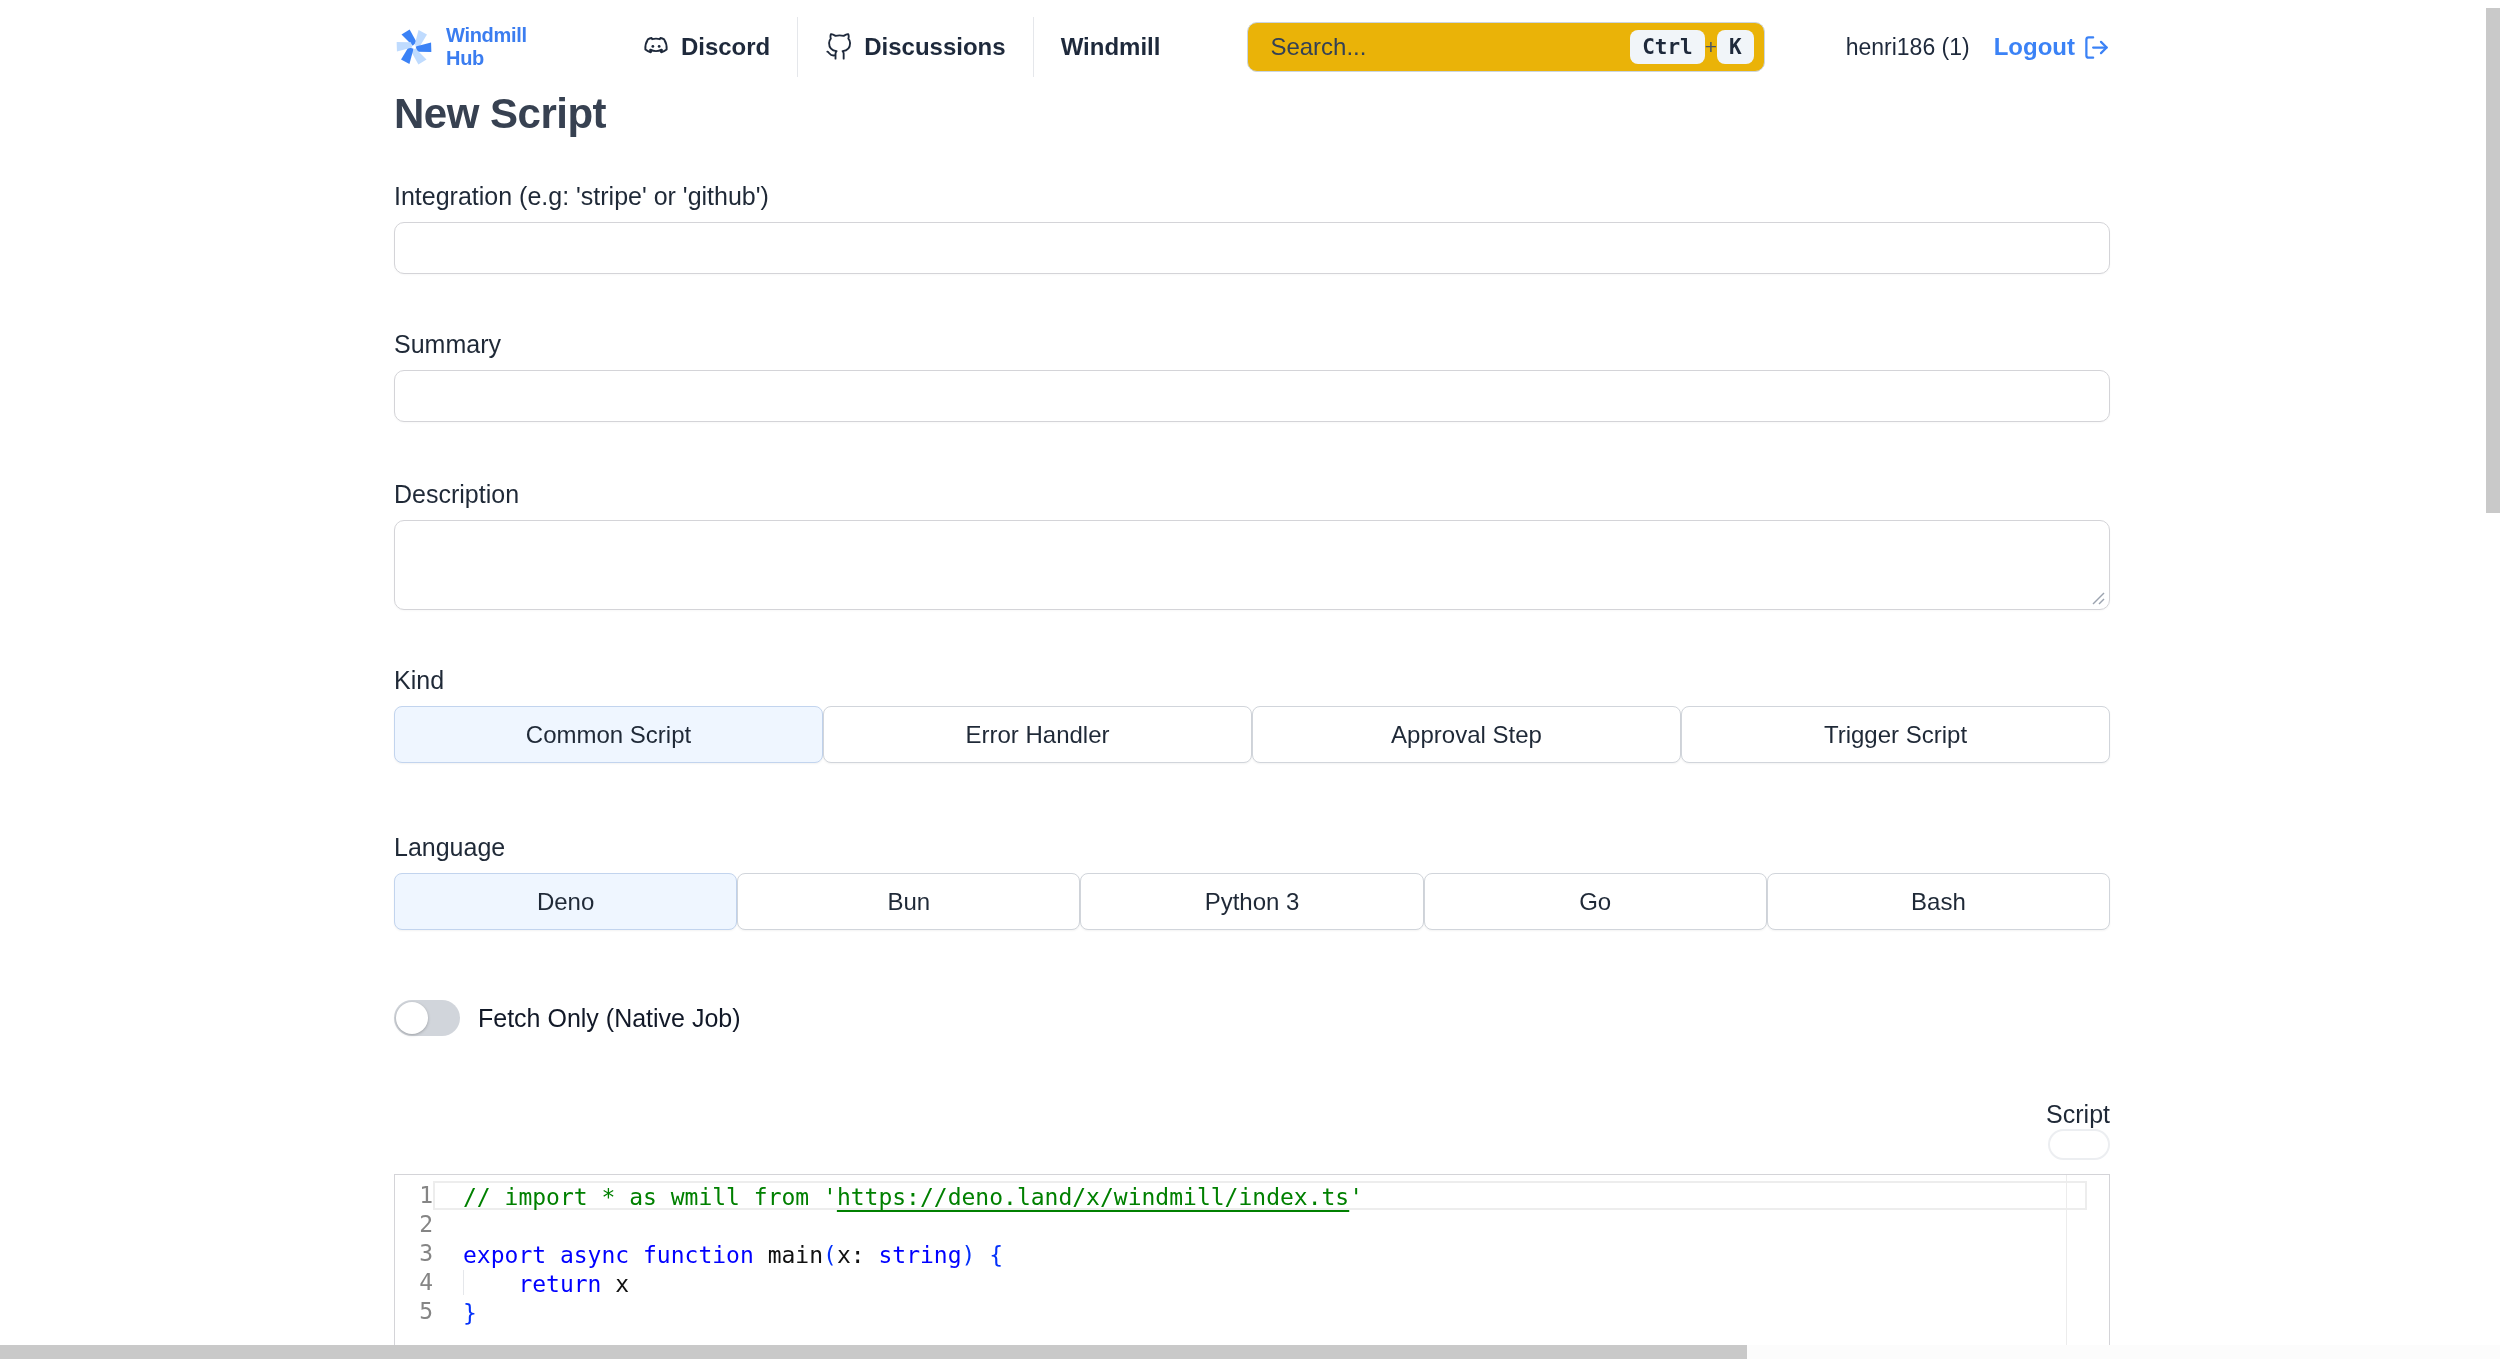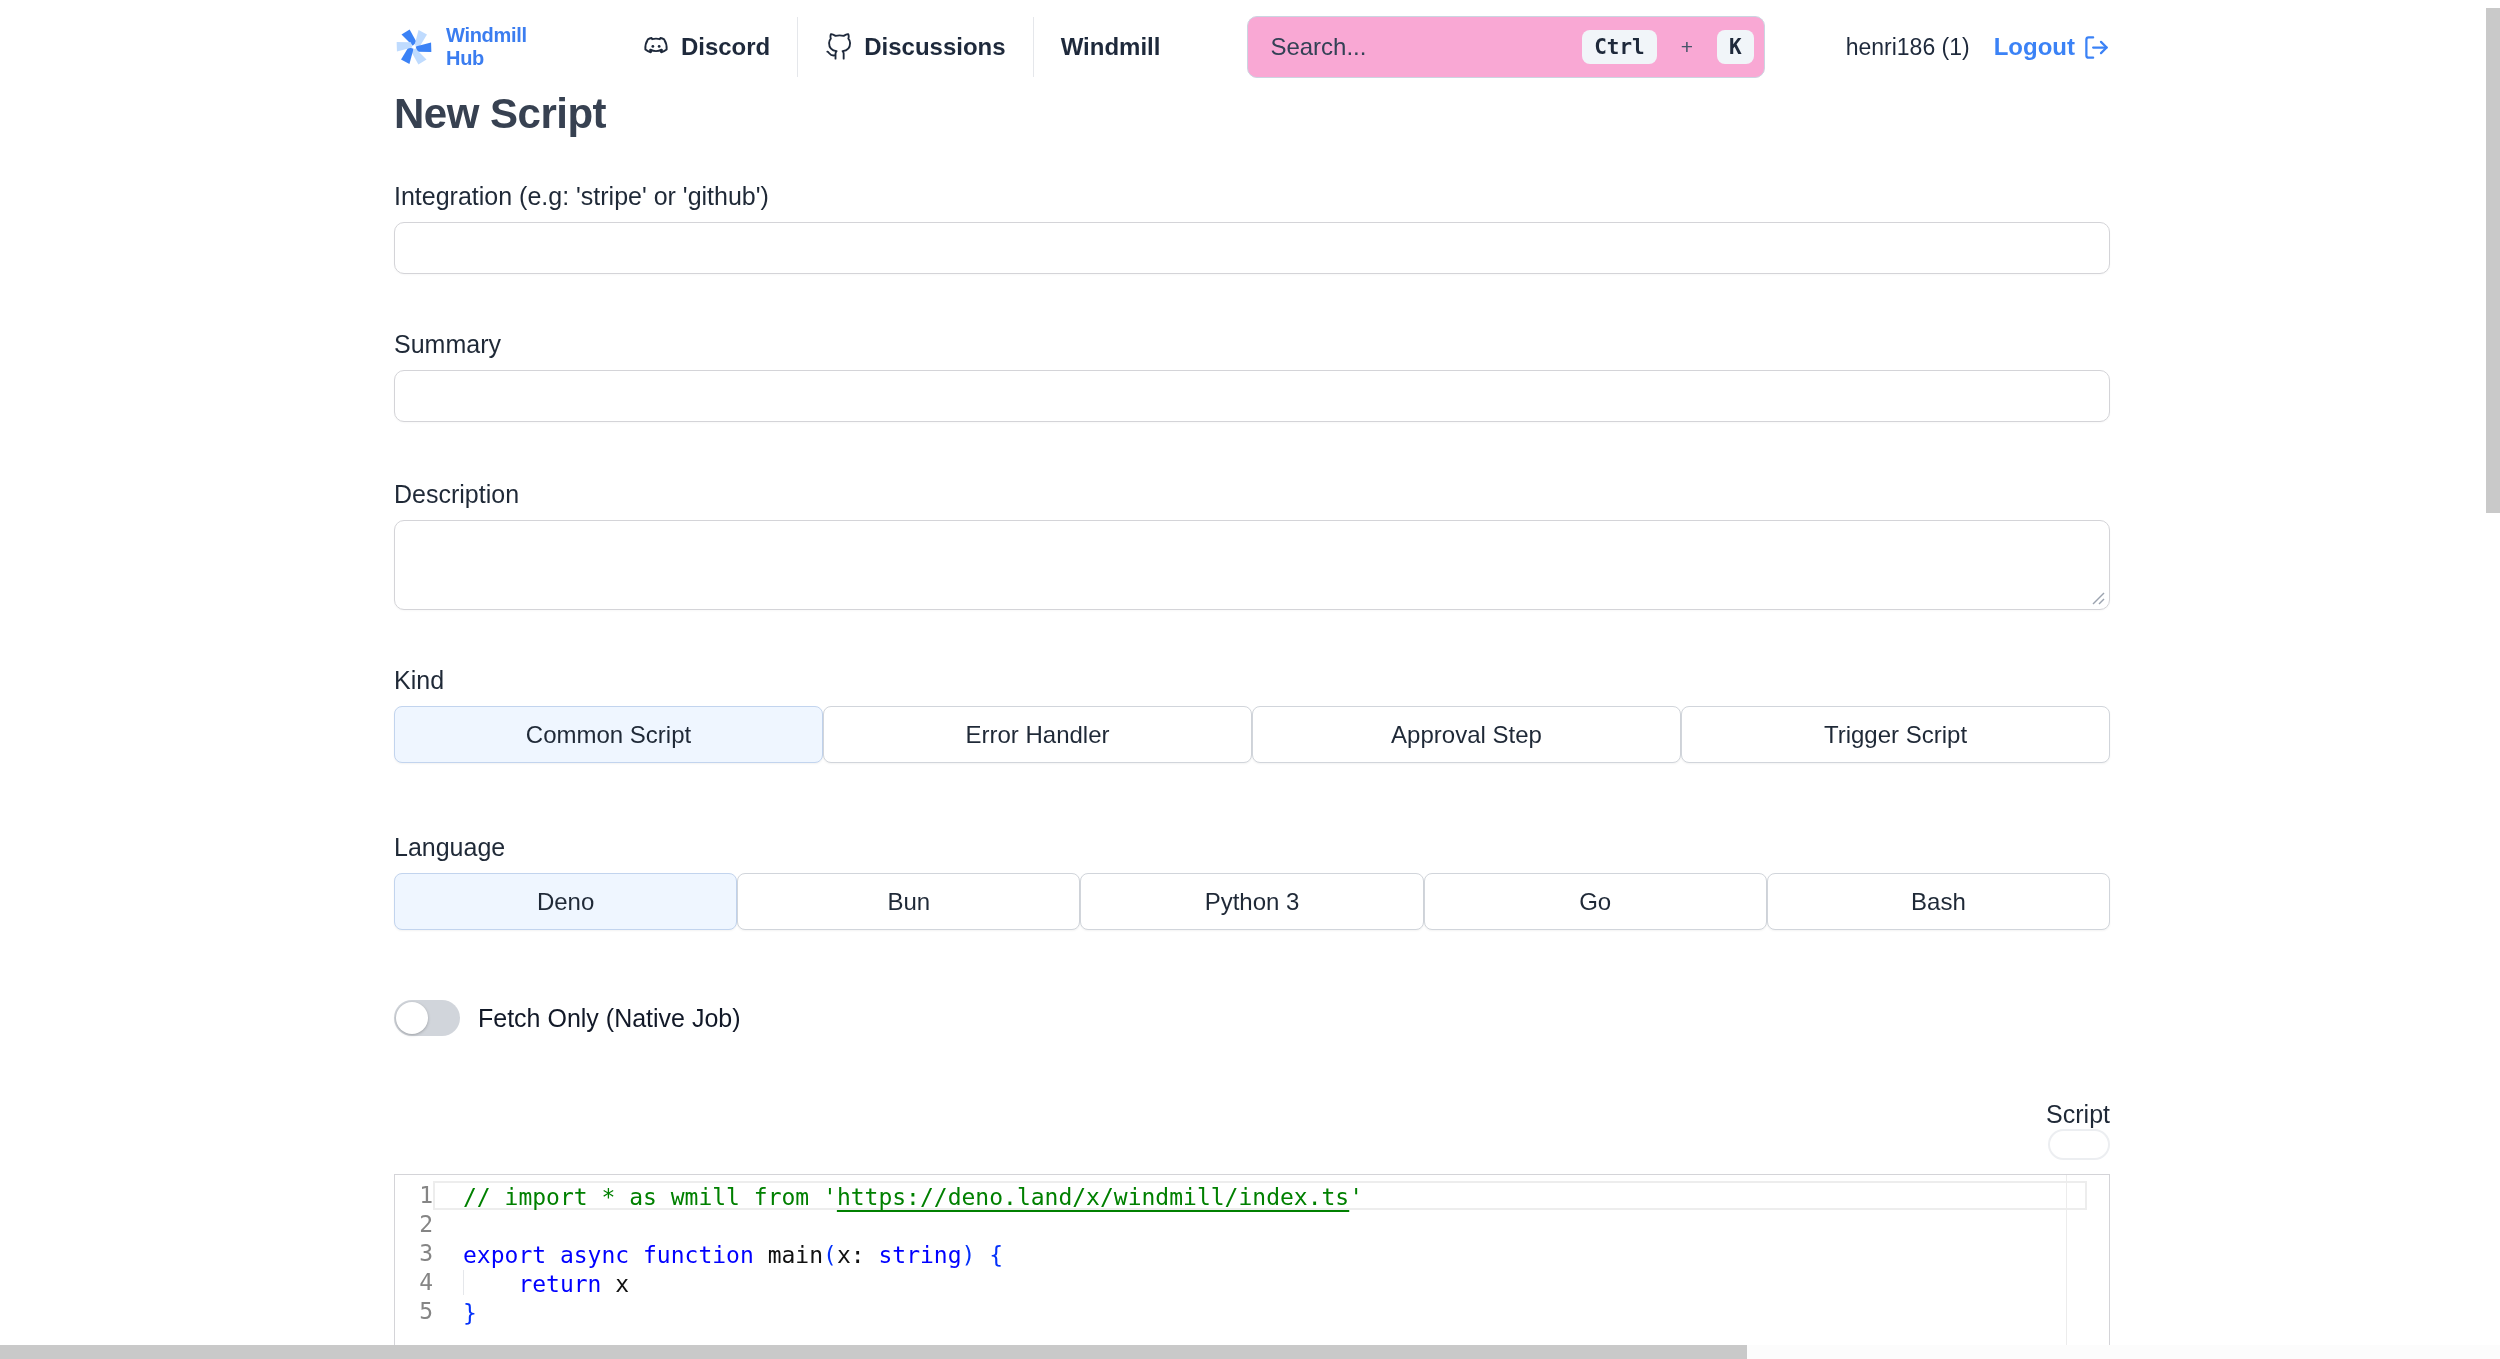--- a/index.html
+++ b/index.html
@@ -10,28 +10,28 @@
   
   .header { display:flex; align-items:center; height:62px; margin-top:16px; }
   .brand { display:flex; align-items:center; gap:12px; cursor:pointer; }
   .brand-name { font-size:20px; font-weight:700; color:#3b7df0; letter-spacing:-0.3px; }
   .nav { display:flex; align-items:center; margin-left:64px; height:62px; }
   .nav-item { display:flex; align-items:center; gap:11px; padding:0 27px; height:62px;
     font-size:24px; font-weight:600; color:#1e293b; cursor:pointer; }
   .nav-divider { width:1px; height:60px; background:#e5e7eb; }
   .nav svg { stroke:#1e293b; }
 
-  .search-box { position:relative; width:580px; height:62px; margin-left:60px;
-    border:1px solid #cbd5e1; border-radius:10px; background:#f9a8d4;text-decoration:underline; }
+  .search-box { position:relative; width:580px; height:50px; margin-left:60px;
+    border:1px solid #cbd5e1; border-radius:10px; background:#eab308;text-decoration:underline; }
   .search-box input { width:100%; height:100%; border:none; outline:none; background:transparent;
     padding:0 150px 0 22px; font-size:24px; font-weight:500; color:#334155;
     font-family:"Liberation Sans", sans-serif; }
   .search-box input::placeholder { color:#334155; opacity:1; }
   .kbd-group { position:absolute; right:10px; top:50%; transform:translateY(-50%);
-    display:flex; align-items:center; gap:24px;margin-left:38px; }
+    display:flex; align-items:center; gap:0;margin-left:38px; }
   .kbd { background:#f1f5f9; border-radius:8px; padding:5px 12px; font-family:"DejaVu Sans Mono", monospace;
     font-size:21px; font-weight:700; color:#1e293b; }
   .kbd-plus { font-size:21px; color:#475569; }
 
   .user-name { margin-left:81px; font-size:23px; color:#1e293b; white-space:nowrap; }
   .logout { margin-left:24px; display:flex; align-items:center; gap:8px; cursor:pointer;
     font-size:24px; font-weight:600; color:#3b82f6; white-space:nowrap; }
 
   
   h1.page-title { margin-top:12px; font-size:42px; font-weight:800; color:#374151; letter-spacing:-0.5px; }

